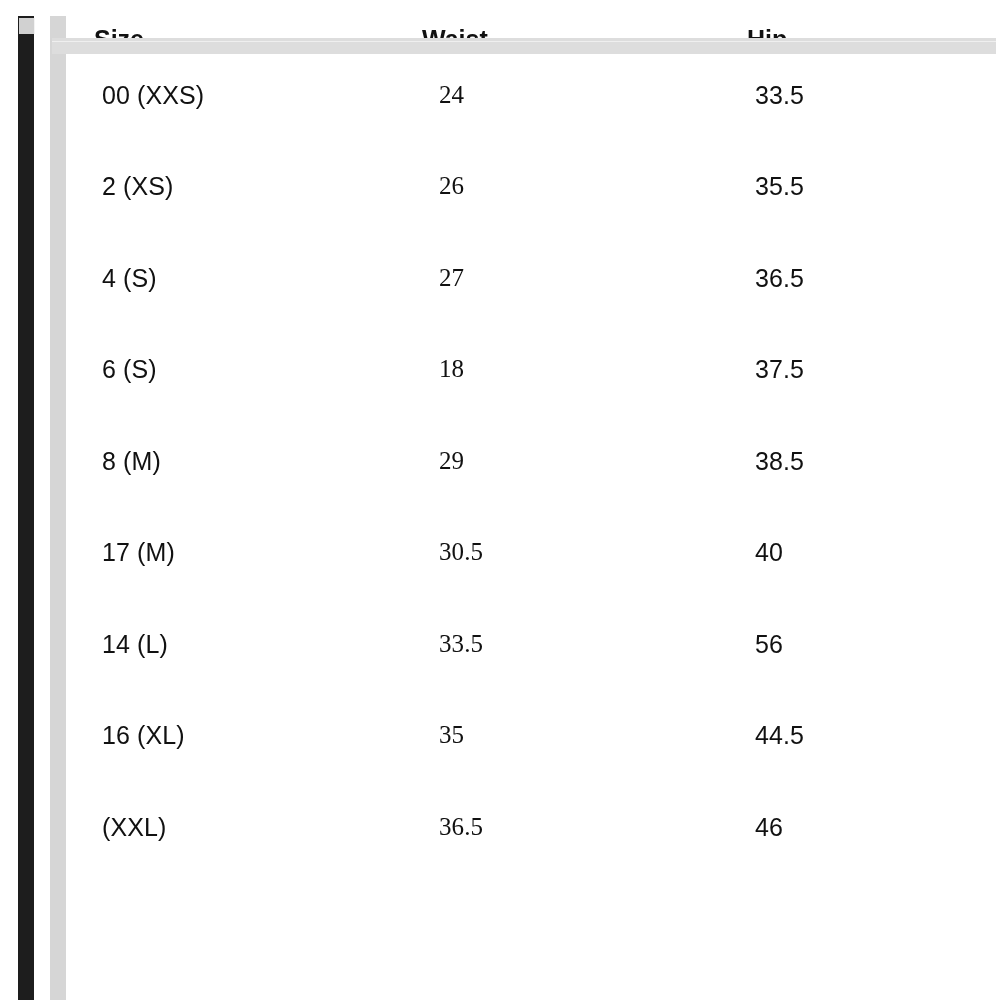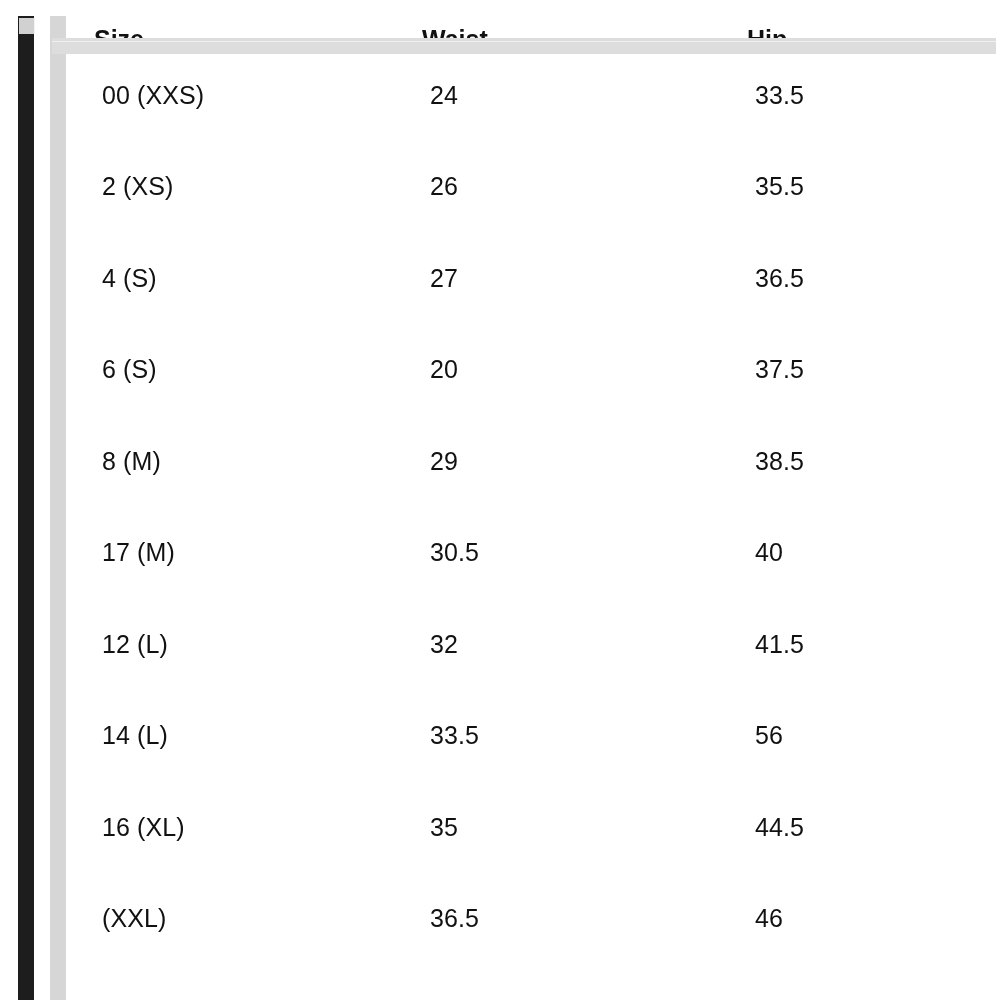--- a/index.html
+++ b/index.html
@@ -94,21 +94,21 @@
     position:absolute;
     top:50%;
     transform:translateY(-50%);
     font-size:25px;
     line-height:30px;
     color:#111111;
     white-space:nowrap;
     letter-spacing:0.1px;
   }
   .c1 { left:33px; }
-  .c2 { left:361px; }
+  .c2 { left:370px;font-family:Liberation Serif, serif; }
   .c3 { left:686px; }
 </style>
 </head>
 <body>
 
 <div id="screen">
 
   <div id="page-edge"></div>
   <div id="edge-artifact"></div>
 
@@ -133,37 +133,32 @@
       <span class="cell c2">26</span>
       <span class="cell c3">35.5</span>
     </div>
     <div class="row">
       <span class="cell c1">4 (S)</span>
       <span class="cell c2">27</span>
       <span class="cell c3">36.5</span>
     </div>
     <div class="row">
       <span class="cell c1">6 (S)</span>
-      <span class="cell c2">20</span>
+      <span class="cell c2">18</span>
       <span class="cell c3">37.5</span>
     </div>
     <div class="row">
       <span class="cell c1">8 (M)</span>
       <span class="cell c2">29</span>
       <span class="cell c3">38.5</span>
     </div>
     <div class="row">
       <span class="cell c1">17 (M)</span>
       <span class="cell c2">30.5</span>
       <span class="cell c3">40</span>
-    </div>
-    <div class="row">
-      <span class="cell c1">12 (L)</span>
-      <span class="cell c2">32</span>
-      <span class="cell c3">41.5</span>
     </div>
     <div class="row">
       <span class="cell c1">14 (L)</span>
       <span class="cell c2">33.5</span>
       <span class="cell c3">56</span>
     </div>
     <div class="row">
       <span class="cell c1">16 (XL)</span>
       <span class="cell c2">35</span>
       <span class="cell c3">44.5</span>

